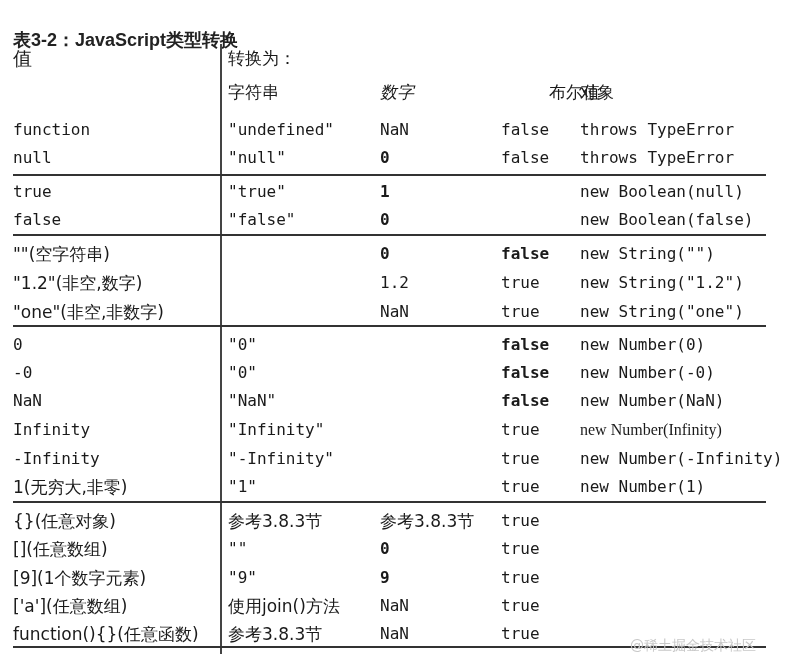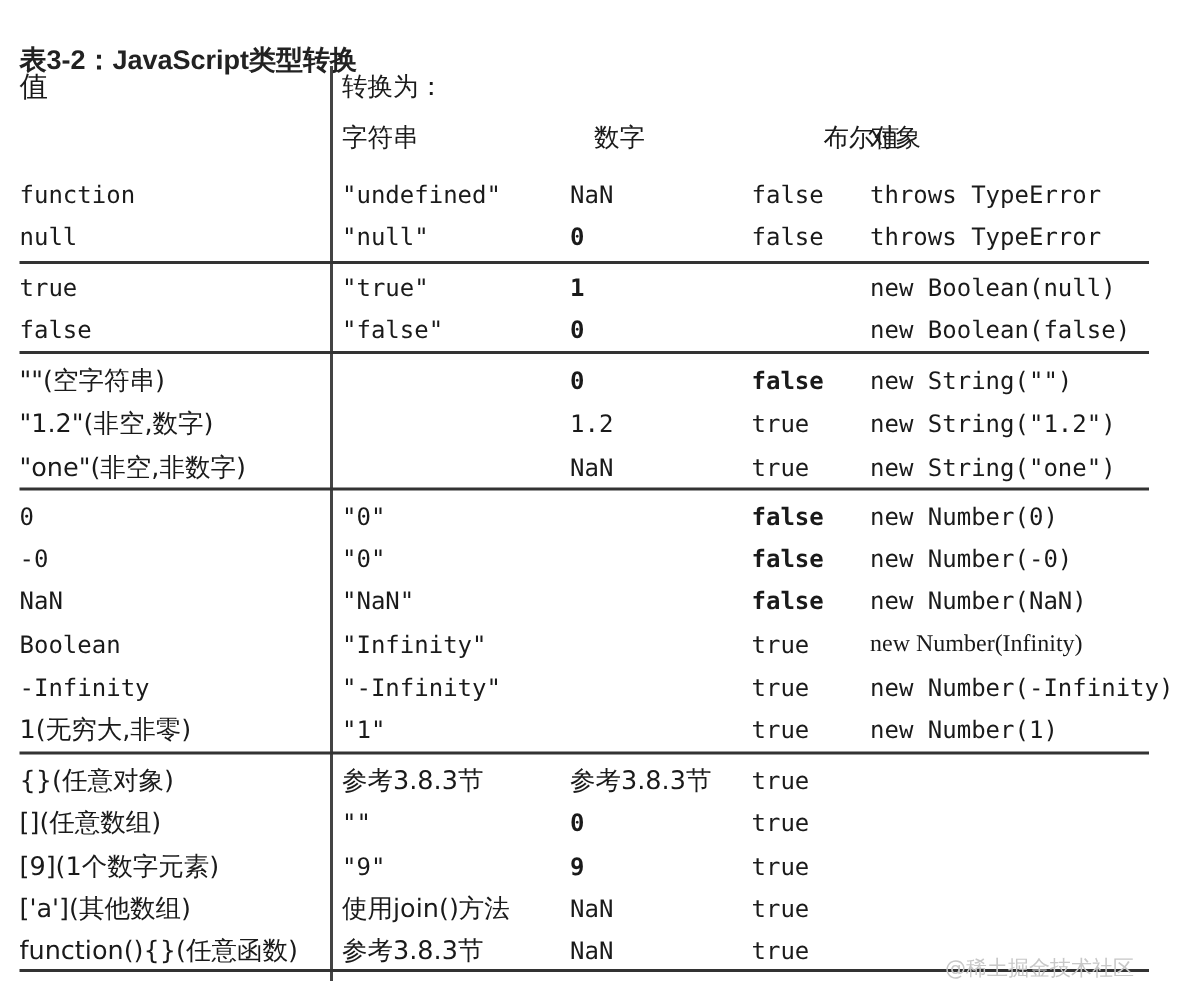--- a/index.html
+++ b/index.html
@@ -14,21 +14,21 @@
     .watermark { position: absolute; left: 630px; top: 637px; font-family: "DejaVu Sans", sans-serif; font-size: 14px; color: #c8c8c8; }
   </style>
 </head>
 <body>
 
 <div class="caption">表3-2：JavaScript类型转换</div>
 
 <div class="cell cjk" style="left:13px;top:48px;font-size:19px;">值</div>
 <div class="cell cjk" style="left:228px;top:48px;">转换为：</div>
 <div class="cell cjk" style="left:228px;top:82px;">字符串</div>
-<div class="cell cjk" style="left:396px;top:82px;">数字</div>
+<div class="cell cjk" style="left:380px;top:82px;font-style:italic;">数字</div>
 <div class="cell cjk" style="left:501px;top:82px;margin-left:48px;">布尔值</div>
 <div class="cell cjk" style="left:580px;top:82px;">对象</div>
 
 <div class="vline"></div>
 
 <div class="hline" style="top:174px;"></div>
 <div class="hline" style="top:234px;"></div>
 <div class="hline" style="top:325px;"></div>
 <div class="hline" style="top:501px;"></div>
 <div class="hline" style="top:646px;"></div>
@@ -98,21 +98,21 @@
       <div class="cell mono" style="left: 580px; top: 363px;">new Number(-0)</div>
     </div>
     <div>
       <div class="cell mono" style="left: 13px; top: 391px;">NaN</div>
       <div class="cell mono" style="left: 228px; top: 391px;">"NaN"</div>
       <div class="cell mono" style="left: 380px; top: 391px;"></div>
       <div class="cell mono bold" style="left: 501px; top: 391px;">false</div>
       <div class="cell mono" style="left: 580px; top: 391px;">new Number(NaN)</div>
     </div>
     <div>
-      <div class="cell mono" style="left: 13px; top: 420px;">Boolean</div>
+      <div class="cell mono" style="left: 13px; top: 420px;">Infinity</div>
       <div class="cell mono" style="left: 228px; top: 420px;">"Infinity"</div>
       <div class="cell mono" style="left: 380px; top: 420px;"></div>
       <div class="cell mono" style="left: 501px; top: 420px;">true</div>
       <div class="cell mono" style="left: 580px; top: 420px; font-family: Liberation Serif, serif;">new Number(Infinity)</div>
     </div>
     <div>
       <div class="cell mono" style="left: 13px; top: 449px;">-Infinity</div>
       <div class="cell mono" style="left: 228px; top: 449px;">"-Infinity"</div>
       <div class="cell mono" style="left: 380px; top: 449px;"></div>
       <div class="cell mono" style="left: 501px; top: 449px;">true</div>
@@ -140,21 +140,21 @@
       <div class="cell mono" style="left: 580px; top: 539px;"></div>
     </div>
     <div>
       <div class="cell cjk" style="left: 13px; top: 568px;">[9](1个数字元素)</div>
       <div class="cell mono" style="left: 228px; top: 568px;">"9"</div>
       <div class="cell mono bold" style="left: 380px; top: 568px;">9</div>
       <div class="cell mono" style="left: 501px; top: 568px;">true</div>
       <div class="cell mono" style="left: 580px; top: 568px;"></div>
     </div>
     <div>
-      <div class="cell cjk" style="left: 13px; top: 596px;">['a'](其他数组)</div>
+      <div class="cell cjk" style="left: 13px; top: 596px;">['a'](任意数组)</div>
       <div class="cell cjk" style="left: 228px; top: 596px;">使用join()方法</div>
       <div class="cell mono" style="left: 380px; top: 596px;">NaN</div>
       <div class="cell mono" style="left: 501px; top: 596px;">true</div>
       <div class="cell mono" style="left: 580px; top: 596px;"></div>
     </div>
     <div>
       <div class="cell cjk" style="left: 13px; top: 624px;">function(){}(任意函数)</div>
       <div class="cell cjk" style="left: 228px; top: 624px;">参考3.8.3节</div>
       <div class="cell mono" style="left: 380px; top: 624px;">NaN</div>
       <div class="cell mono" style="left: 501px; top: 624px;">true</div>

